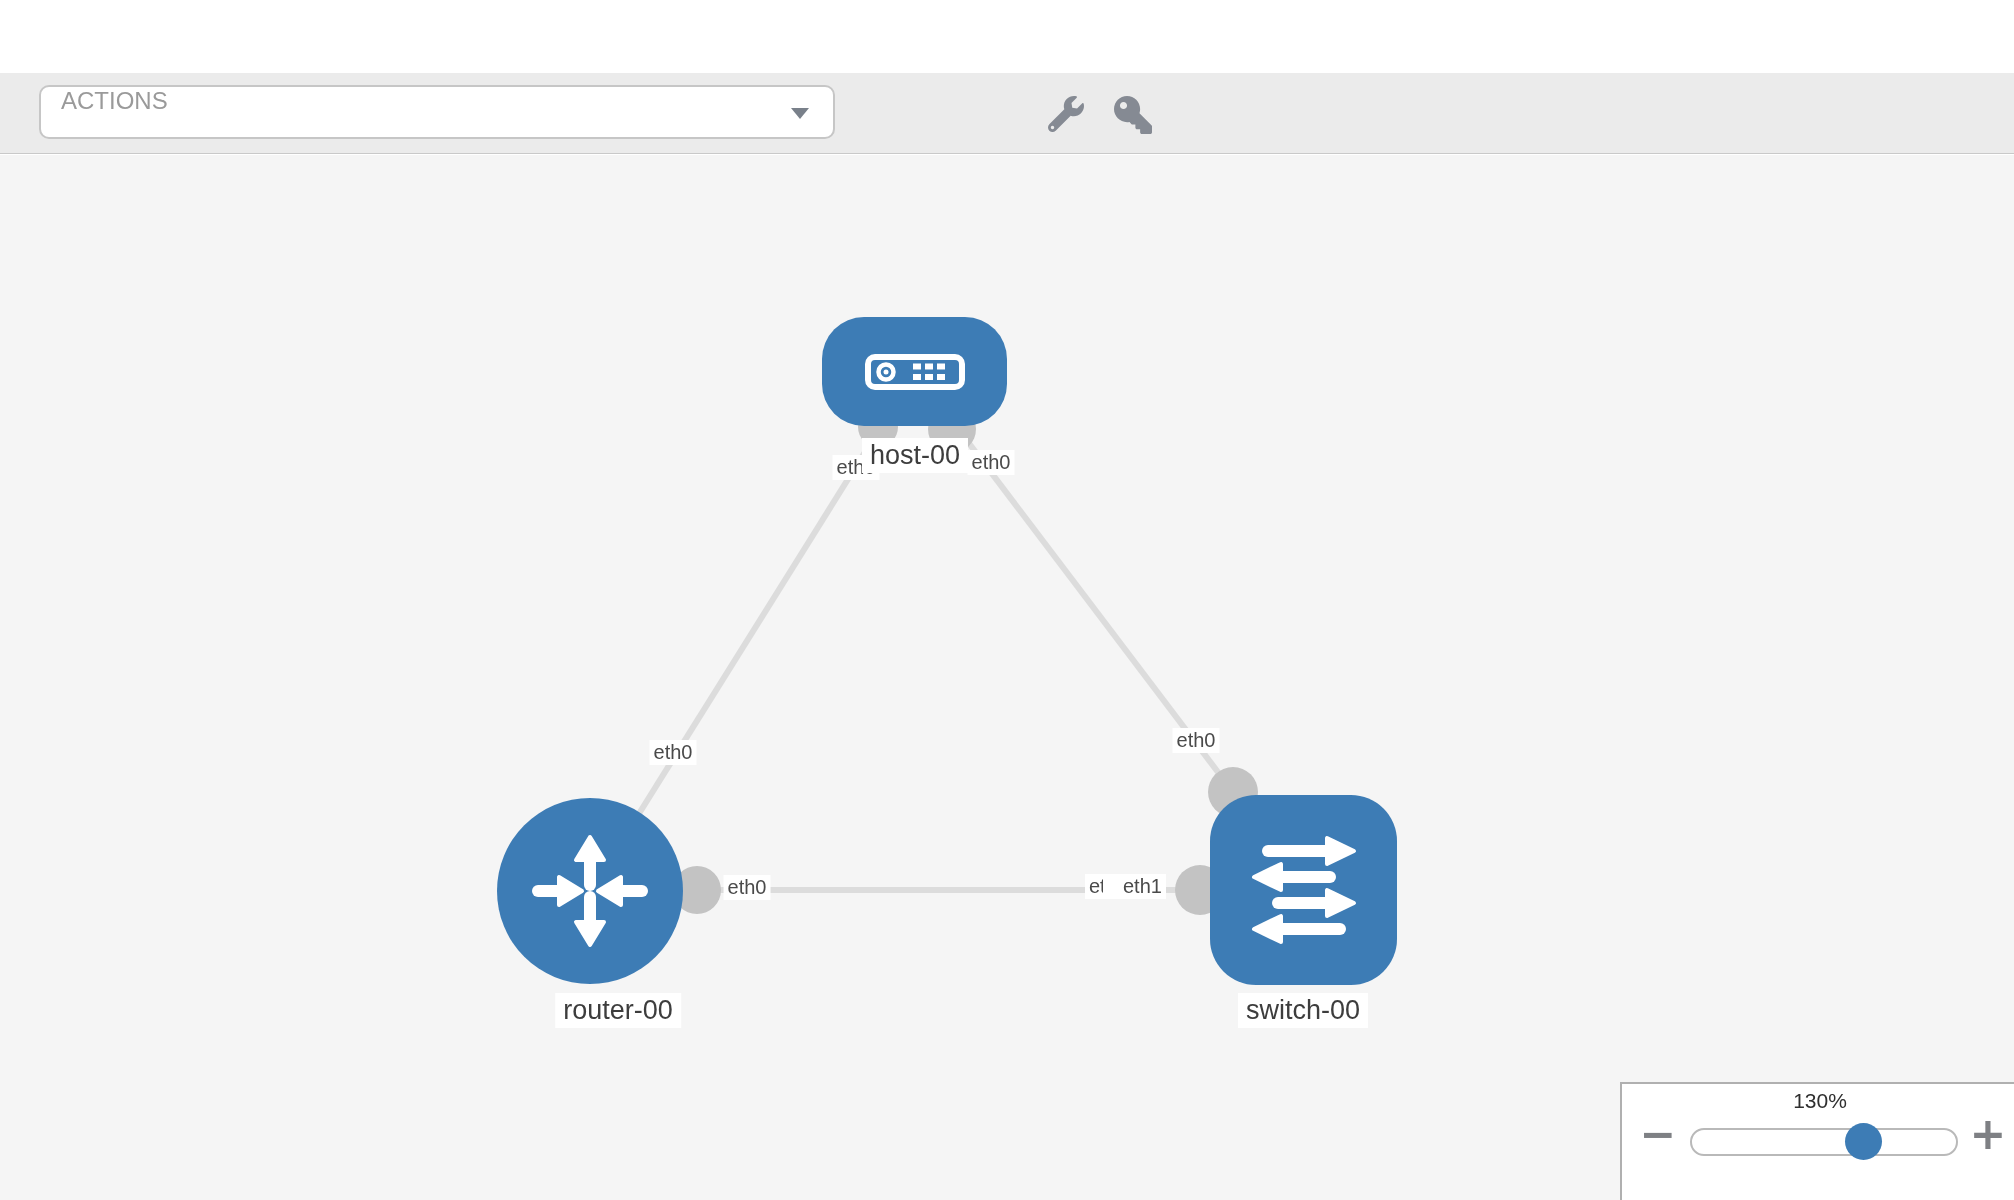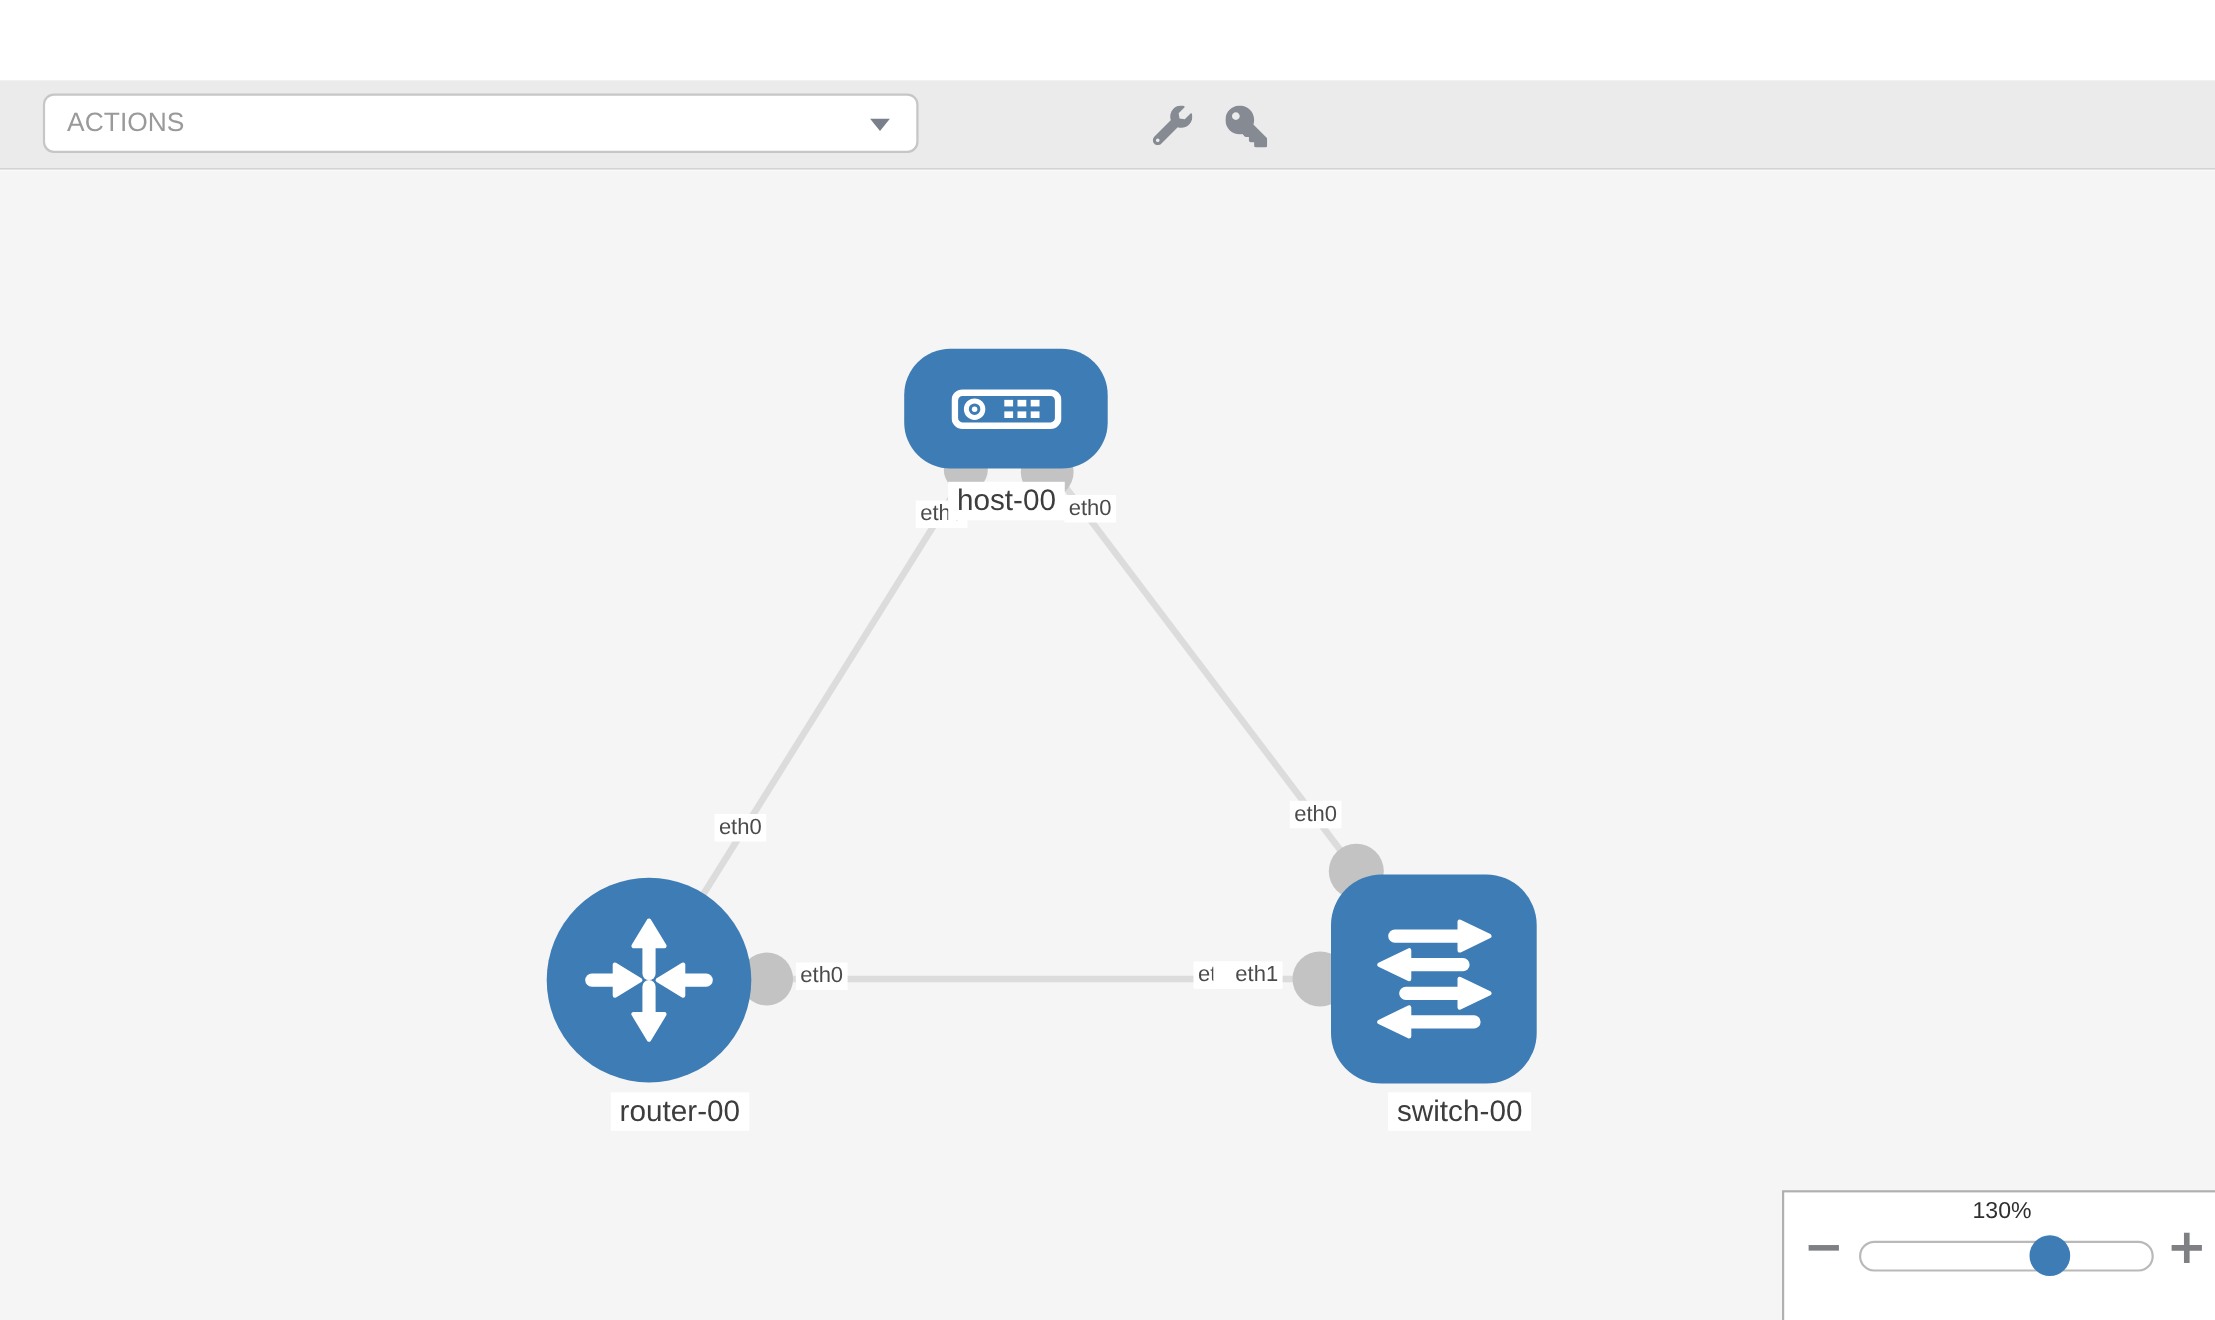--- a/index.html
+++ b/index.html
@@ -14,21 +14,21 @@
           border-bottom:1px solid #dcdcdc;box-sizing:border-box;}
   .page-title{position:absolute;left:34px;top:50%;transform:translateY(-50%);
           font-size:31px;font-weight:bold;color:#696969;white-space:nowrap;}
   .close-btn{position:absolute;right:33px;top:16px;width:39px;height:39px;cursor:pointer;
           background:none;border:none;padding:0;}
 
   
   .toolbar{position:absolute;left:0;top:73px;width:100%;height:81px;background:#ebebeb;
           border-bottom:1px solid #c9c9c9;box-sizing:border-box;}
   .select{position:absolute;top:12px;height:54px;background:#ffffff;border:2px solid #c6c6c6;
-          border-radius:10px;box-sizing:border-box;display:flex;align-items:center;
+          border-radius:10px;box-sizing:border-box;display:flex;align-items:flex-start;
           padding:0 20px;color:#9a9a9a;font-size:24px;cursor:pointer;}
   .select .caret{position:absolute;right:24px;top:50%;margin-top:-4px;width:0;height:0;
           border-left:9px solid transparent;border-right:9px solid transparent;
           border-top:11px solid #79808a;}
   .select-actions{left:39px;width:796px;}
   .select-search{left:1185px;width:795px;}
   .tool-btn{position:absolute;background:none;border:none;padding:0;cursor:pointer;}
   .tool-wrench{left:1048px;top:23px;}
   .tool-key{left:1114px;top:23px;}
 
@@ -152,21 +152,21 @@
     <div class="if-label if-center" style="left:856px;top:300px;">eth0</div>
     <div class="if-label if-center" style="left:991px;top:295px;">eth0</div>
     <div class="if-label if-center" style="left:673px;top:585px;">eth0</div>
     <div class="if-label if-center" style="left:1196px;top:573px;">eth0</div>
     <div class="if-label if-center" style="left:747px;top:720px;">eth0</div>
     <div class="if-label" style="left:1085px;top:719px;">eth0</div>
     <div class="if-label" style="left:1103px;top:719px;padding-left:20px;">eth1</div>
 
     <div class="node-label" style="left:915px;top:283px;">host-00</div>
     <div class="node-label" style="left:590px;top:838px;margin-left:28px;">router-00</div>
-    <div class="node-label" style="left:1303px;top:838px;margin-left:24px;">switch-00</div>
+    <div class="node-label" style="left:1303px;top:838px;">switch-00</div>
   </div>
 
   <div class="zoom-panel">
     <div class="zoom-level">130%</div>
     <button class="zoom-btn zoom-out">
       <span>−</span>
     </button>
     <div class="zoom-track">
       <div class="zoom-knob"></div>
     </div>

